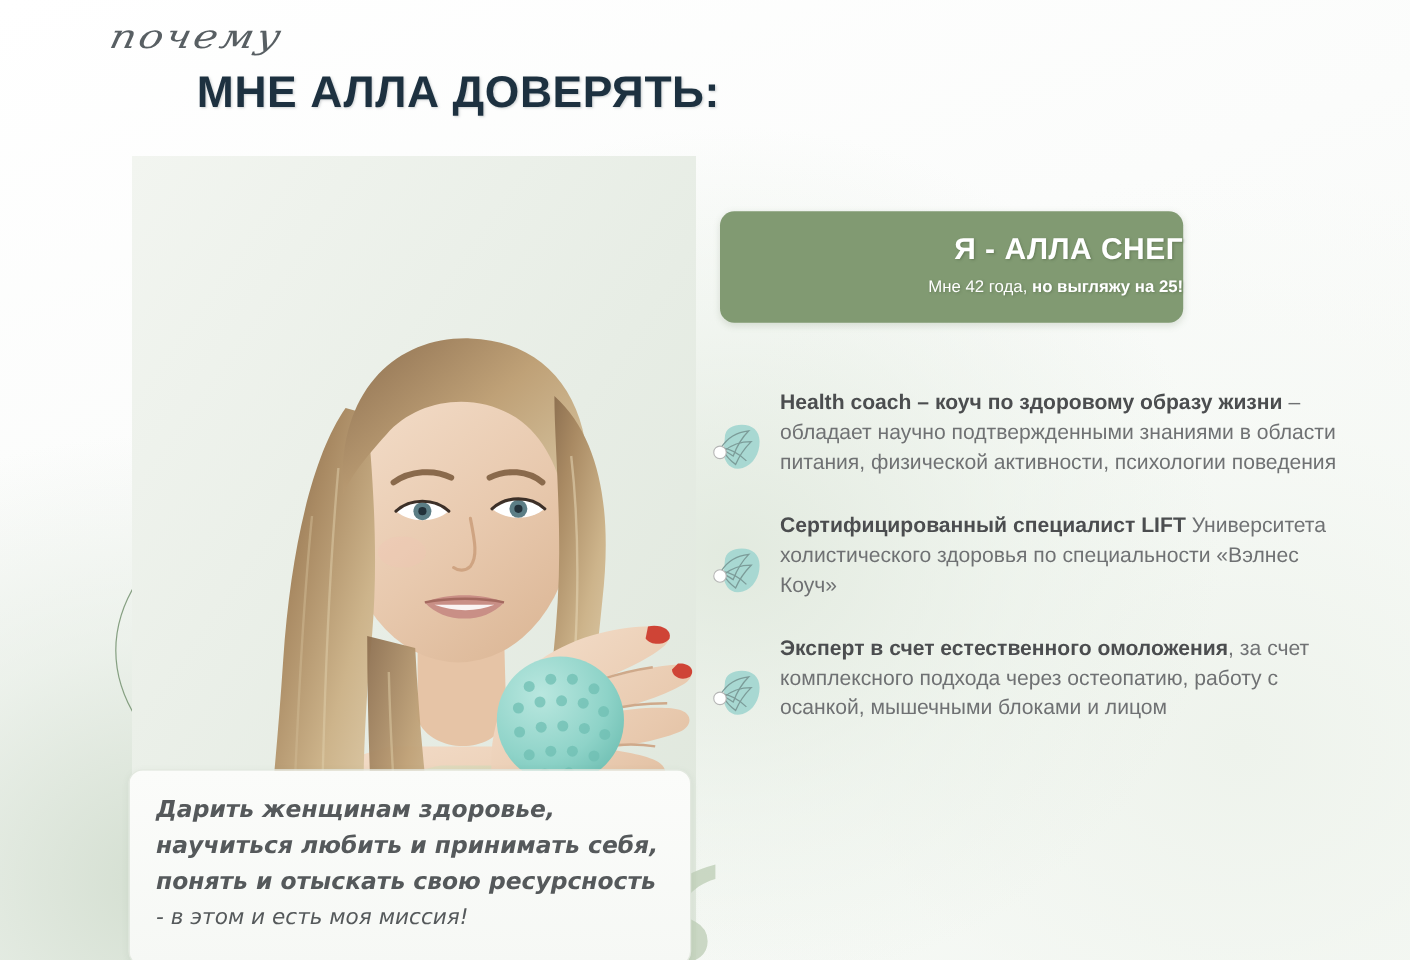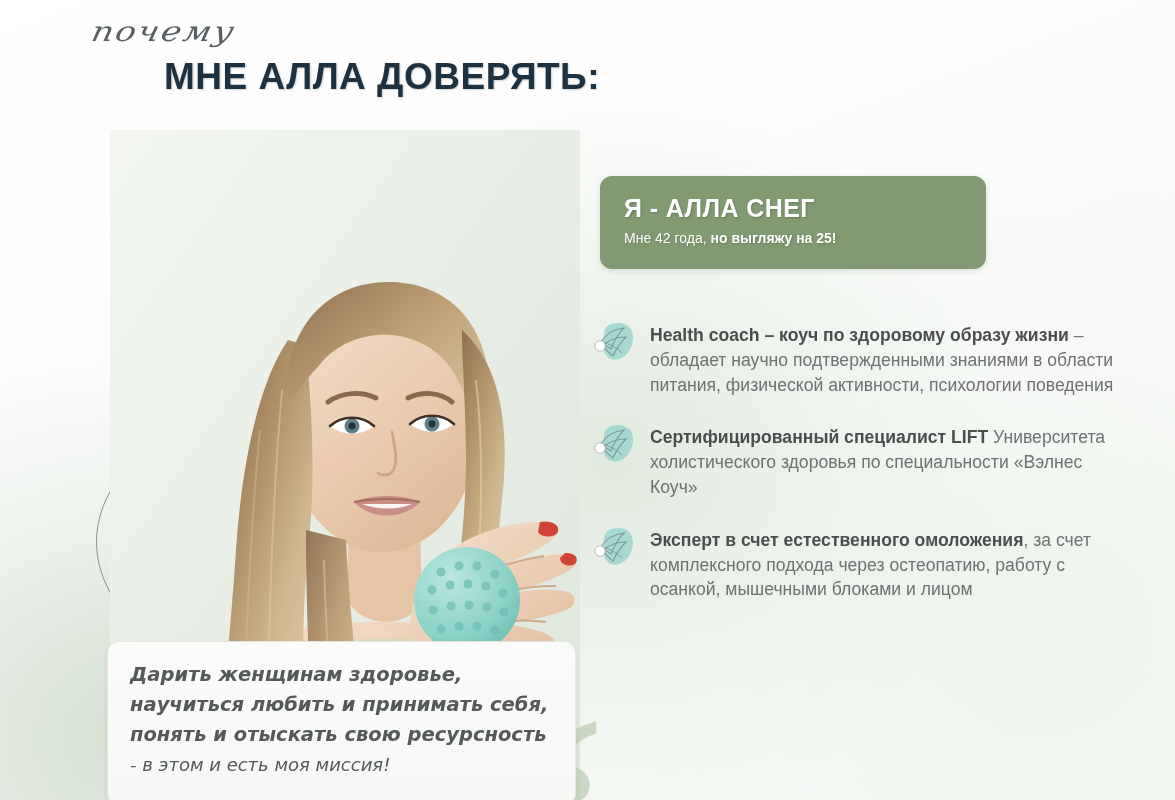--- a/index.html
+++ b/index.html
@@ -86,20 +86,21 @@
   .name-card {
     position: absolute;
     left: 600px;
     top: 176px;
     width: 386px;
     height: 93px;
     border-radius: 12px;
     background: #819a72;
     padding: 17px 0 0 24px;
     box-shadow: 0 2px 6px rgba(90,110,80,0.18);
+    text-align: right;
   }
   .name-card .nc-title {
     font-size: 25px;
     font-weight: 700;
     color: #ffffff;
     letter-spacing: 0.4px;
     line-height: 30px;
     text-shadow: 1px 1px 2px rgba(70,90,60,0.45);
   }
   .name-card .nc-sub {
@@ -113,21 +114,21 @@
 
   
   .bullets {
     position: absolute;
     left: 594px;
     top: 318px;
     width: 520px;
   }
   .bullet {
     display: flex;
-    align-items: flex-start;
+    align-items: flex-end;
     margin-bottom: 23px;
   }
   .bullet-icon {
     flex: 0 0 auto;
     width: 46px;
     height: 46px;
     margin-right: 10px;
     margin-top: 2px;
   }
   .bullet-icon svg { display: block; }

